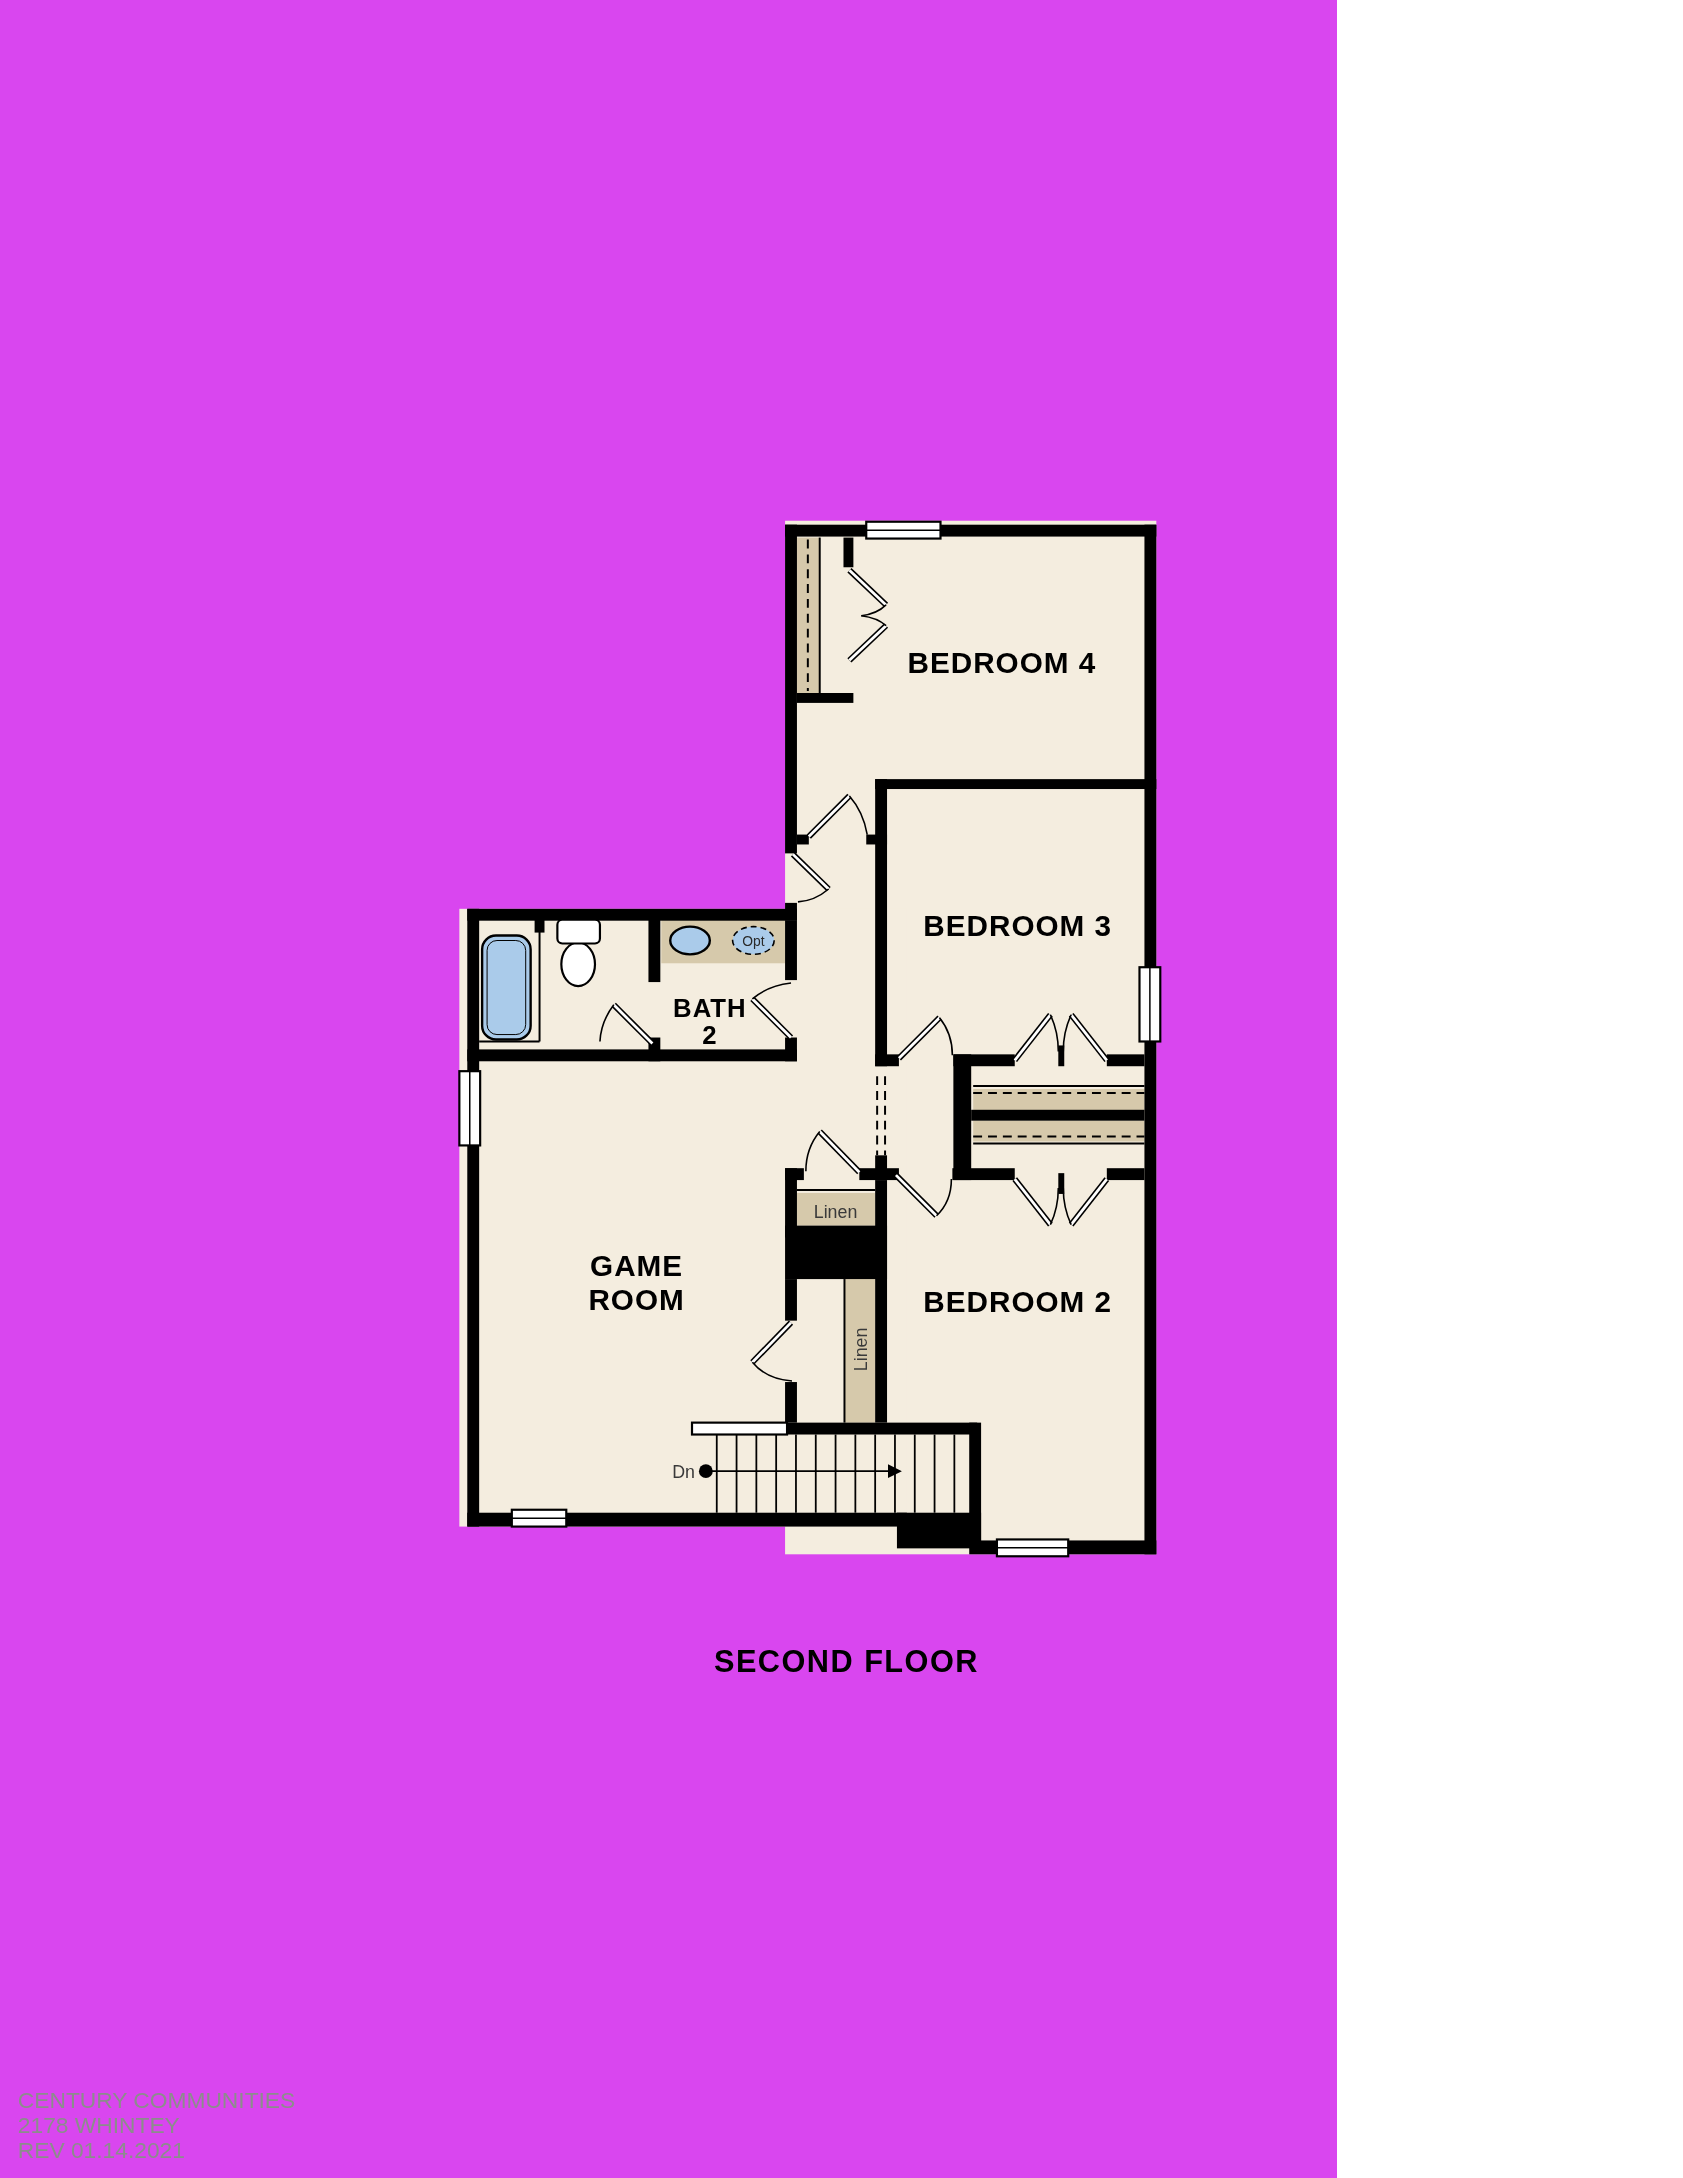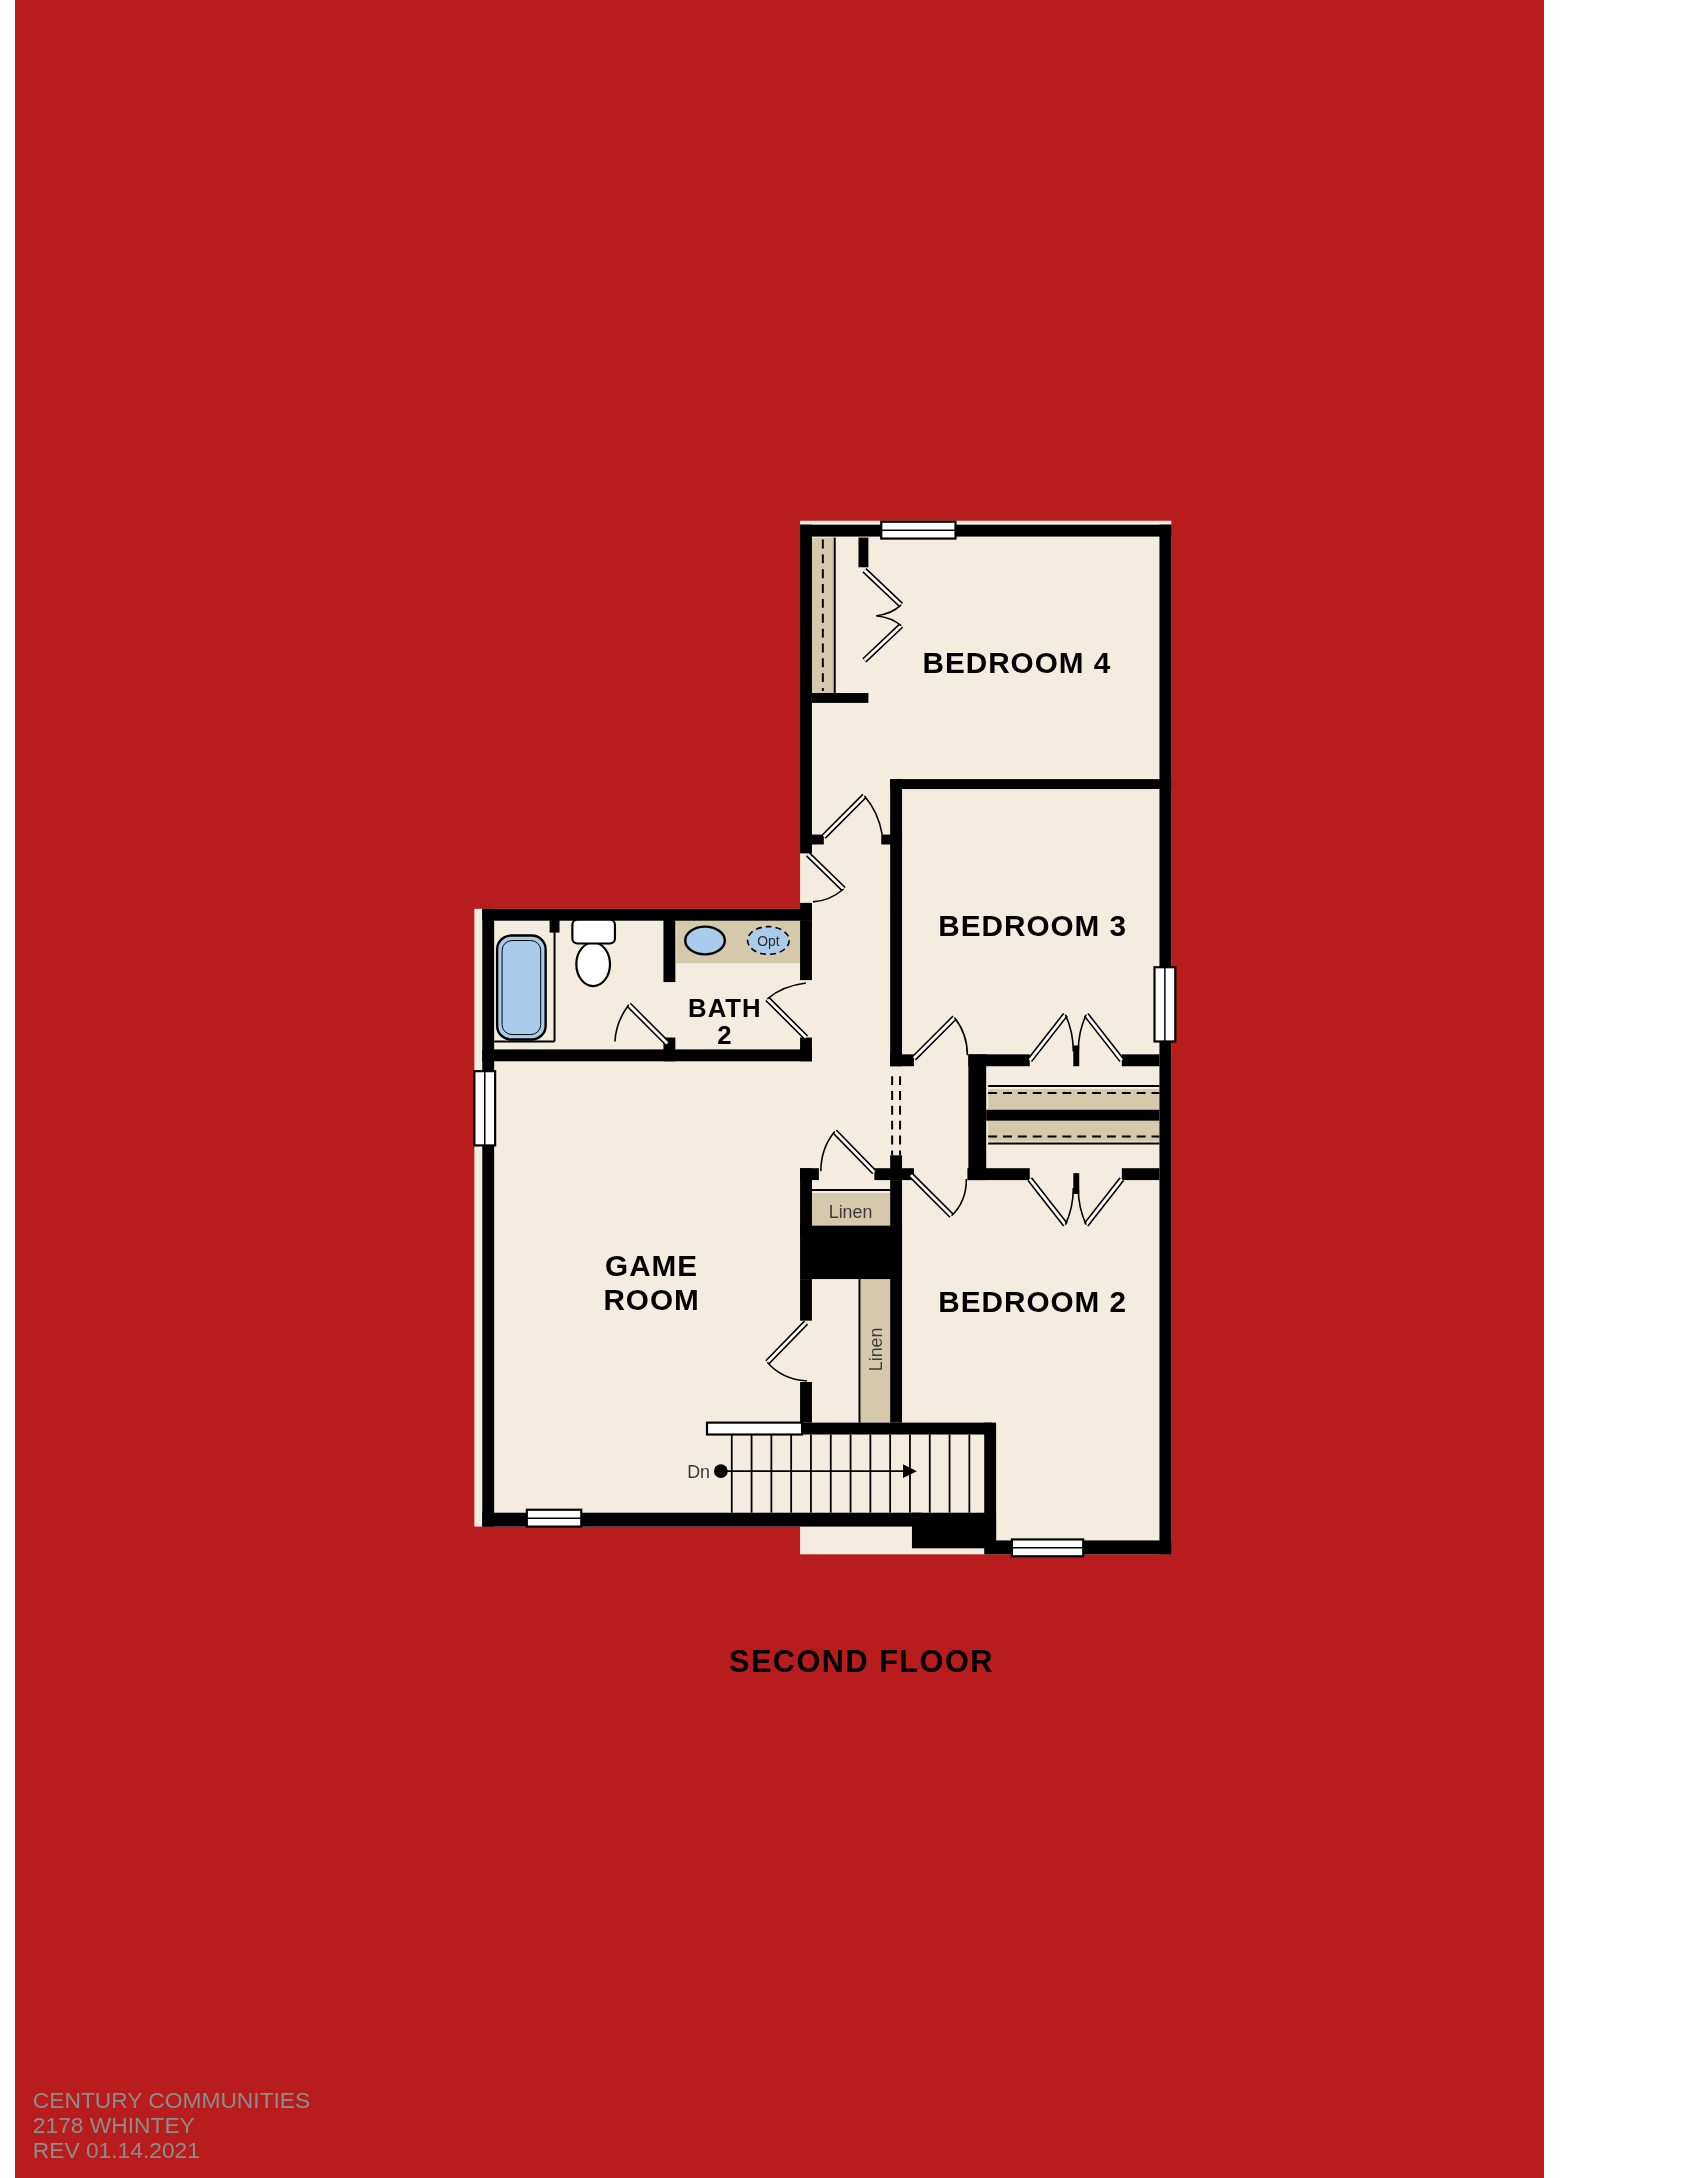--- a/index.html
+++ b/index.html
@@ -1,17 +1,17 @@
 <!DOCTYPE html>
 <html style="--wall: #000000; --cream: #f4eddf; --tan: #d6c9ab; --blue: #aacbea; --gray: #8c8c8c;"><head>
 <meta charset="utf-8">
 <style>
   html,body{margin:0;padding:0;background:#fff;}
-  #page{position:relative;width:1529px;height:2178px;background:#b91c1c;overflow:hidden;
-        font-family:"Liberation Sans", sans-serif;margin-left:15px;}
+  #page{position:relative;width:1337px;height:2178px;background:#d946ef;overflow:hidden;
+        font-family:"Liberation Sans", sans-serif;}
   svg{display:block}
   .wall{fill:var(--wall);}
   .cream{fill:var(--cream);}
   .tan{fill:var(--tan);}
   .thin{stroke:var(--wall);stroke-width:2;fill:none;}
   .dash{stroke:var(--wall);stroke-width:2;stroke-dasharray:9 6;fill:none;}
   .winbox{fill:#ffffff;stroke:var(--wall);stroke-width:2.2;}
   .winline{stroke:var(--wall);stroke-width:1.5;}
   .fixture{fill:#ffffff;stroke:var(--wall);stroke-width:2.2;}
   .blue{fill:var(--blue);stroke:var(--wall);stroke-width:2.4;}

